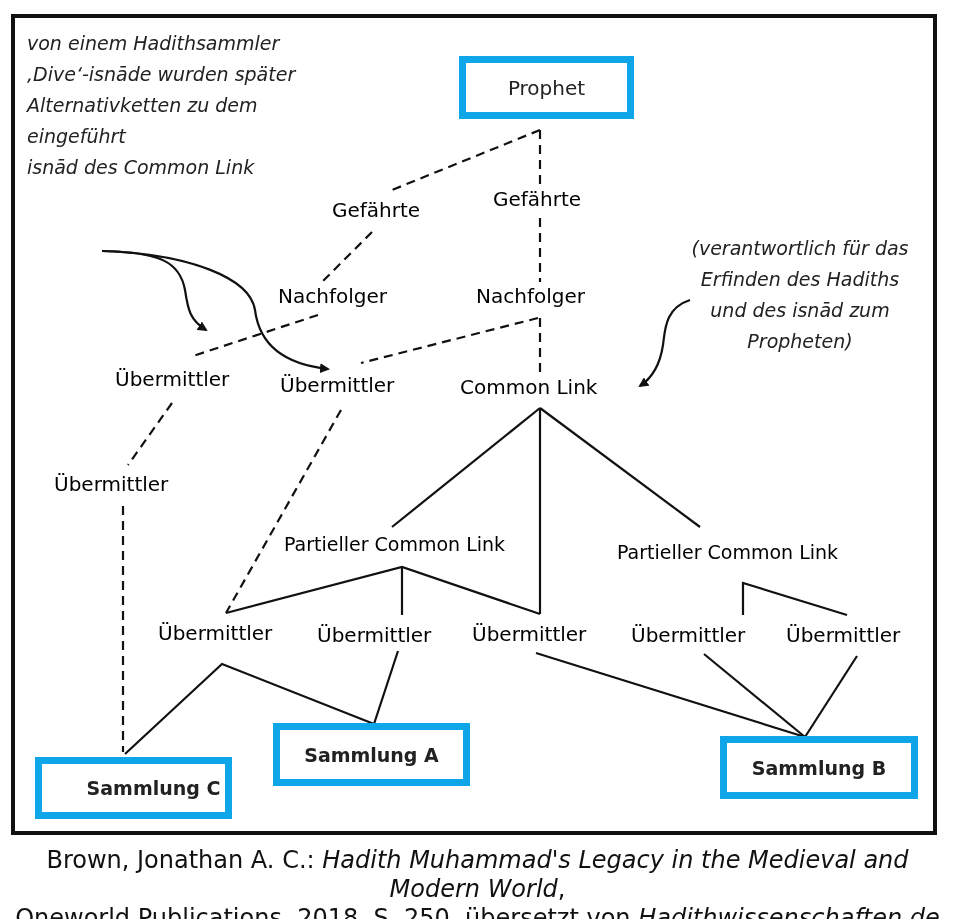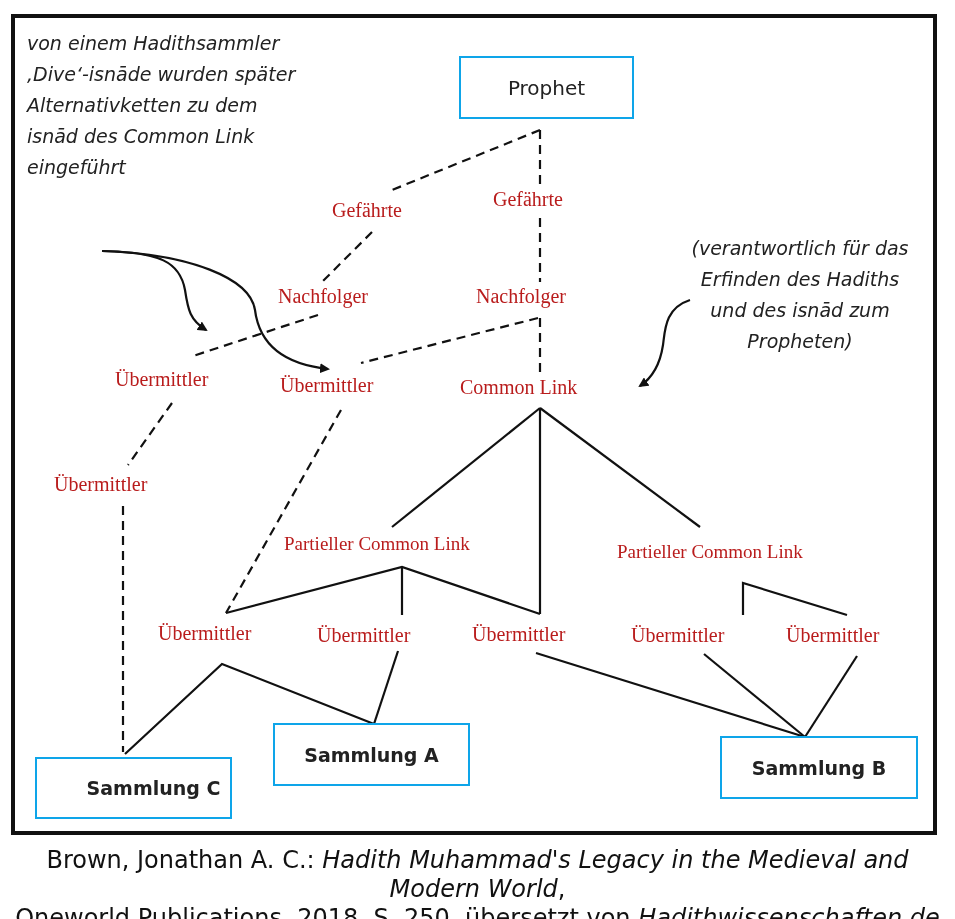--- a/index.html
+++ b/index.html
@@ -1,20 +1,20 @@
 <!DOCTYPE html>
 <html><head>
 <meta charset="utf-8">
 <style>
   html, body { margin: 0; padding: 0; background: #ffffff; }
   body { width: 955px; height: 919px; position: relative; overflow: hidden; font-family: "DejaVu Sans", sans-serif; color: #1a1a1a; }
   #frame { position: absolute; left: 11px; top: 14px; width: 926px; height: 821px; border: 4px solid #111; box-sizing: border-box; }
   svg#lines { position: absolute; left: 0; top: 0; width: 955px; height: 919px; }
-  .lbl { position: absolute; white-space: nowrap; font-size: 20px; line-height: 24px; color: #b91c1c; font-family: Liberation Serif, serif; }
-  .box { position: absolute; border: 2px solid #0ea5e9; box-sizing: border-box; background: #fff; display: flex; align-items: center; justify-content: center; }
+  .lbl { position: absolute; white-space: nowrap; font-size: 20px; line-height: 24px; color: #000000; }
+  .box { position: absolute; border: 7px solid #0ea5e9; box-sizing: border-box; background: #fff; display: flex; align-items: center; justify-content: center; }
   .box span { font-size: 20px; color: #222; }
   .box.bold span { font-weight: bold; font-size: 19px; }
   .note { position: absolute; font-style: italic; font-size: 19px; line-height: 31px; color: #222; }
   .note.center { text-align: center; }
   #caption { position: absolute; left: 0; top: 846px; width: 955px; text-align: center; font-size: 24px; line-height: 29px; color: #111; }
   #caption i { font-style: italic; }
 </style>
 </head>
 <body>
 
@@ -56,22 +56,22 @@
     <path d="M102,251 C160,252 180,262 185,290 C188,310 190,320 206,330" marker-end="url(#arrowhead)"></path>
     <path d="M102,251 C190,254 250,278 255,310 C260,350 290,365 328,369" marker-end="url(#arrowhead)"></path>
     <path d="M690,300 C665,308 665,330 663,345 C660,365 652,378 640,386" marker-end="url(#arrowhead)"></path>
   </g>
 </svg>
 
 <div class="note" style="left:27px; top:28px;">
   <div>von einem Hadithsammler</div>
   <div>,Dive‘-isnāde wurden später</div>
   <div>Alternativketten zu dem</div>
+  <div>eingeführt</div>
   <div>isnād des Common Link</div>
-  <div>eingeführt</div>
 </div>
 
 <div class="note center" style="left:680px; top:233px; width:240px;">
   <div>(verantwortlich für das</div>
   <div>Erfinden des Hadiths</div>
   <div>und des isnād zum</div>
   <div>Propheten)</div>
 </div>
 
 <div class="box" style="left:459px; top:56px; width:175px; height:63px;">

